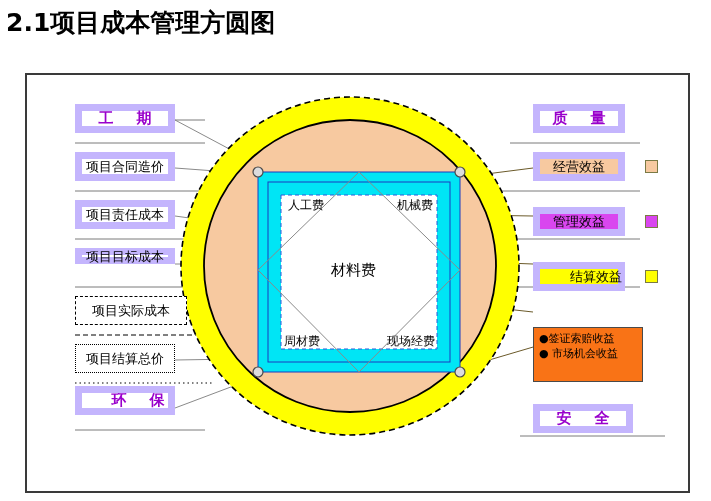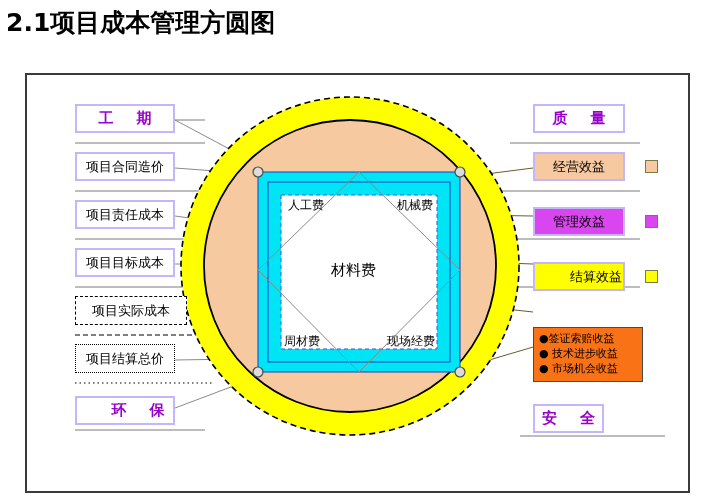--- a/index.html
+++ b/index.html
@@ -28,21 +28,21 @@
   .lbl-box{
     position:absolute;
     box-sizing:border-box;
     display:flex;align-items:center;justify-content:center;
     background:#ffffff;
     font-size:13px;
     color:#000000;
     white-space:nowrap;
     line-height:1;
   }
-  .solid-border{border:2px solid #c4b5fd;}
+  .solid-border{border:7px solid #c4b5fd;}
   .dashed-border{border:1px dashed #000000;}
   .dotted-border{border:1px dotted #000000;}
   .purple-txt{color:#9900cc;font-weight:bold;font-size:15px;letter-spacing:9px;text-indent:9px;}
   .fill-orange{background:#f7c9a0;}
   .fill-cyan{background:#d946ef;}
   .fill-yellow{background:#ffff00;}
 
   .swatch{
     position:absolute;width:13px;height:13px;box-sizing:border-box;
     border:1px solid #7a7a45;
@@ -137,33 +137,33 @@
 </div>
 
 <div class="lbl-box solid-border" style="left:75px;top:152px;width:100px;height:29px;">
   <span>项目合同造价</span>
 </div>
 
 <div class="lbl-box solid-border" style="left:75px;top:200px;width:100px;height:29px;">
   <span>项目责任成本</span>
 </div>
 
-<div class="lbl-box solid-border" style="left:75px;top:248px;width:100px;height:29px;">
+<div class="lbl-box solid-border" style="left:75px;top:248px;width:100px;height:16px;">
   <span>项目目标成本</span>
 </div>
 
 <div class="lbl-box dashed-border" style="left:75px;top:296px;width:112px;height:29px;">
   <span>项目实际成本</span>
 </div>
 
 <div class="lbl-box dotted-border" style="left:75px;top:344px;width:100px;height:29px;">
   <span>项目结算总价</span>
 </div>
 
-<div class="lbl-box solid-border" style="left:75px;top:396px;width:100px;height:29px;padding-left:26px;">
+<div class="lbl-box solid-border" style="left:75px;top:386px;width:100px;height:29px;padding-left:26px;">
   <span class="purple-txt">环  保</span>
 </div>
 
 <div class="lbl-box solid-border" style="left:533px;top:104px;width:92px;height:29px;">
   <span class="purple-txt">质  量</span>
 </div>
 
 <div class="lbl-box solid-border fill-orange" style="left:533px;top:152px;width:92px;height:29px;text-align:center;">
   <span>经营效益</span>
 </div>
@@ -174,25 +174,24 @@
 </div>
 <div class="swatch fill-cyan" style="left:645px;top:215px;"></div>
 
 <div class="lbl-box solid-border fill-yellow" style="left:533px;top:262px;width:92px;height:29px;padding-left:34px;">
   <span>结算效益</span>
 </div>
 <div class="swatch fill-yellow" style="left:645px;top:270px;"></div>
 
 <div class="bullets" style="left:533px;top:327px;width:110px;height:55px;">
   <div>●签证索赔收益</div>
-  <div>● 技术进步收益</div>
   <div>● 市场机会收益</div>
 </div>
 
-<div class="lbl-box solid-border" style="left:533px;top:404px;width:71px;height:29px;">
+<div class="lbl-box solid-border" style="left:533px;top:404px;width:100px;height:29px;">
   <span class="purple-txt">安  全</span>
 </div>
 
 <div id="center-labels">
   <div class="ctr-txt" style="left:288px;top:197px;">人工费</div>
   <div class="ctr-txt" style="left:397px;top:197px;">机械费</div>
   <div class="ctr-txt ctr-main" style="left:331px;top:261px;">材料费</div>
   <div class="ctr-txt" style="left:284px;top:333px;">周材费</div>
   <div class="ctr-txt" style="left:387px;top:333px;">现场经费</div>
 </div>

